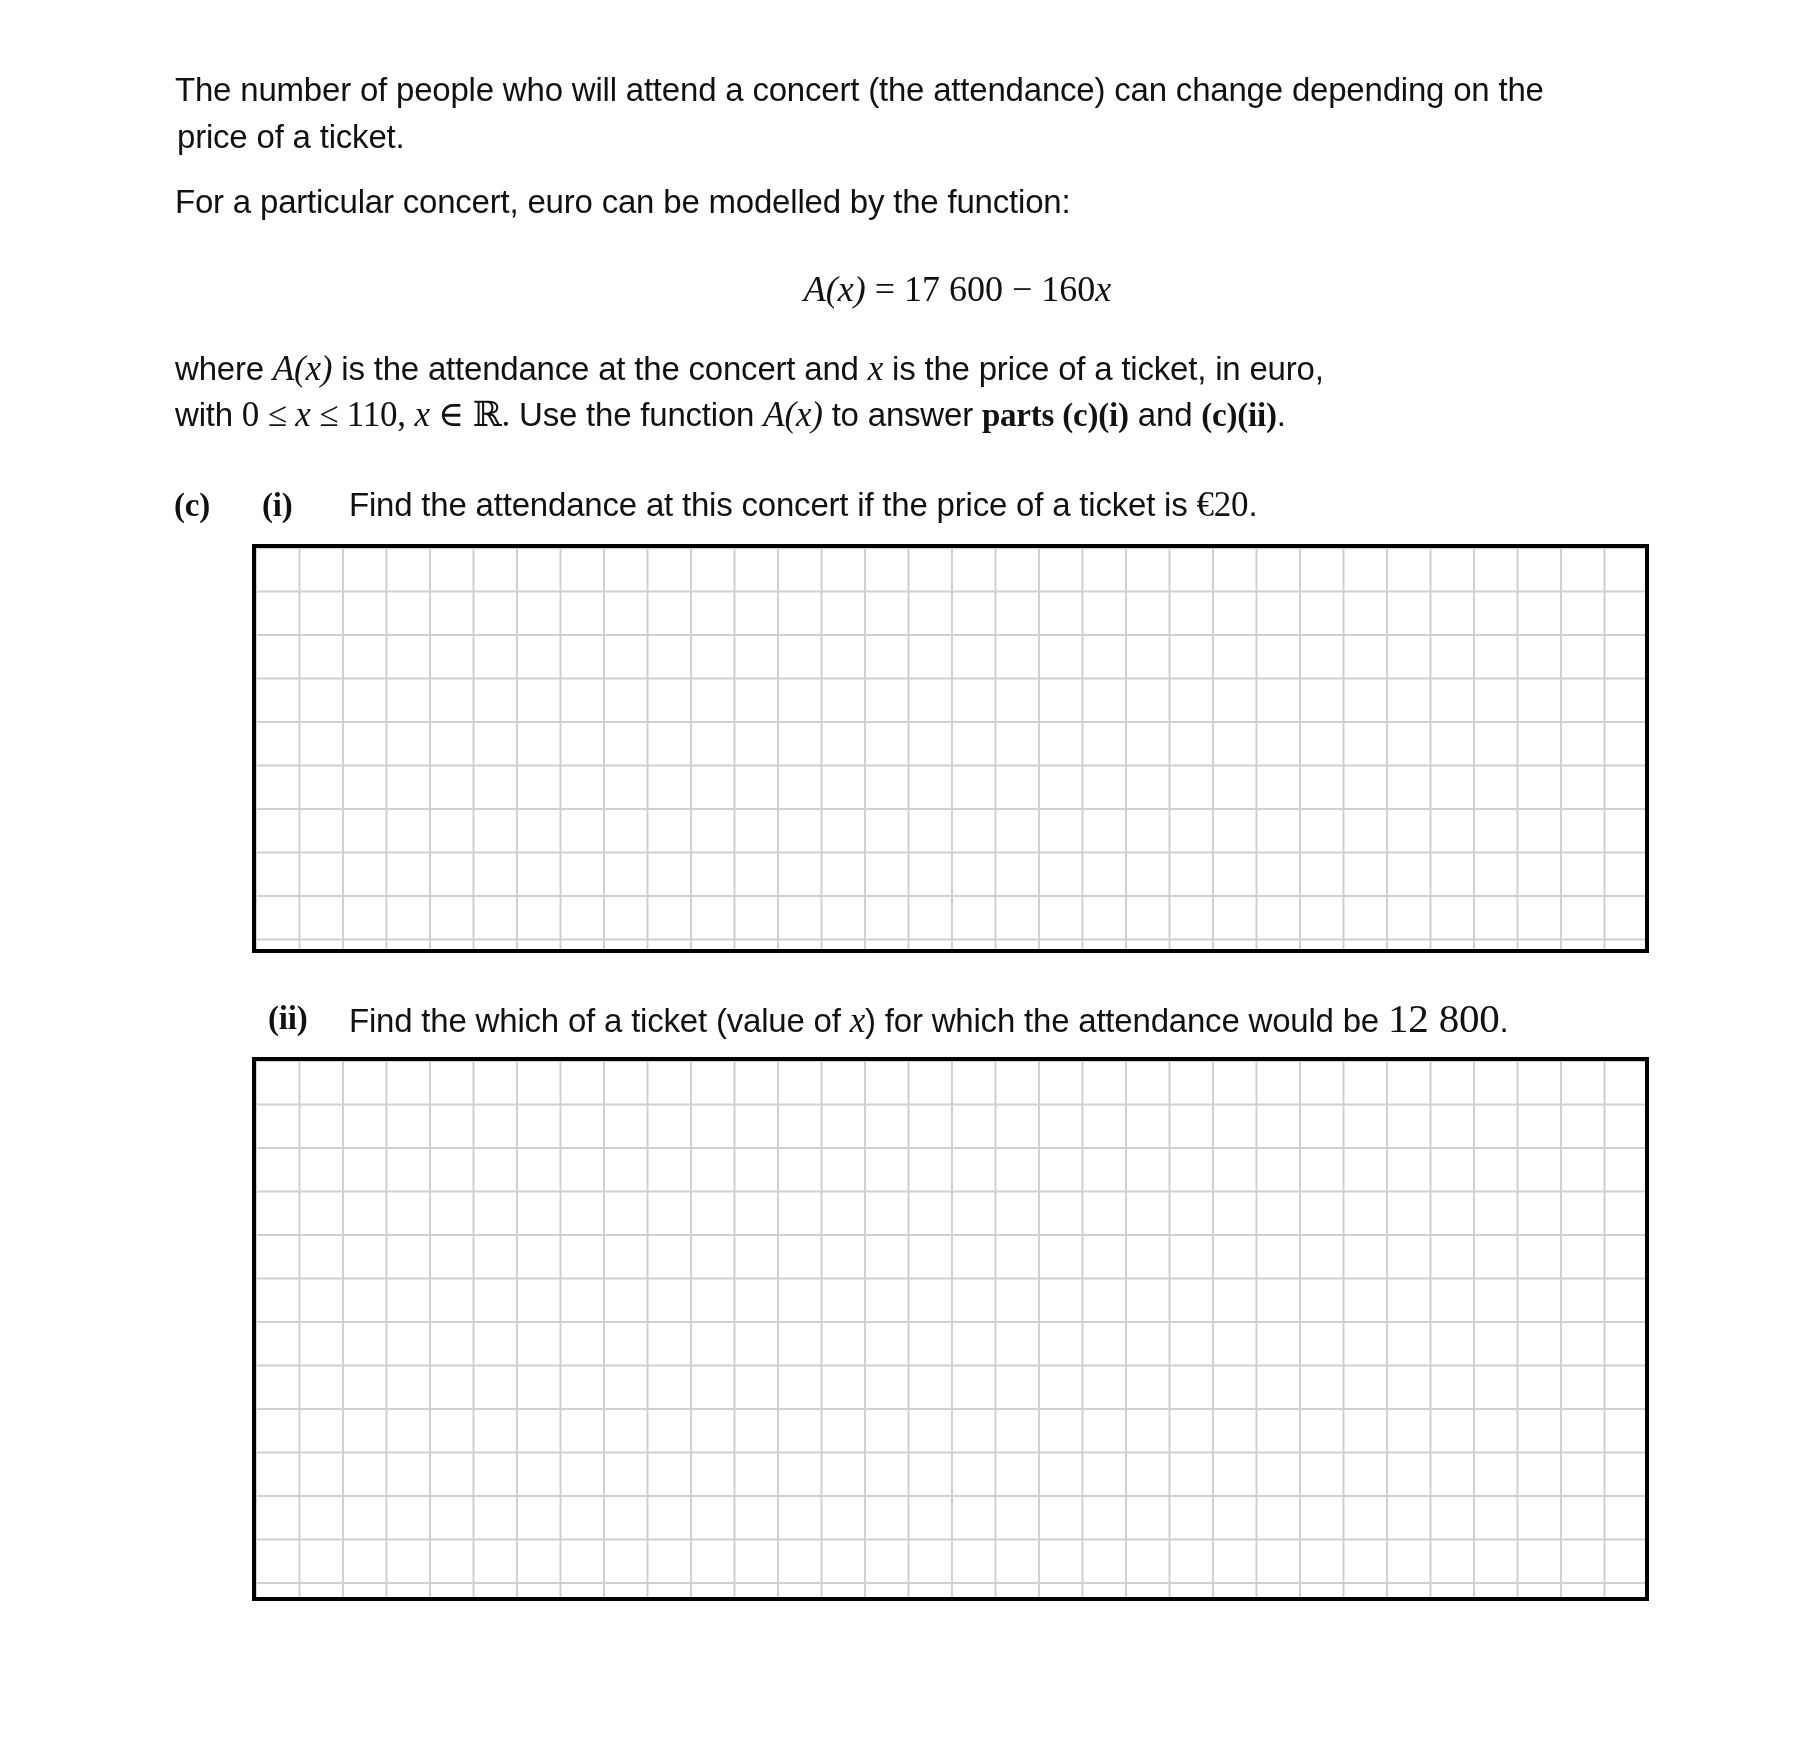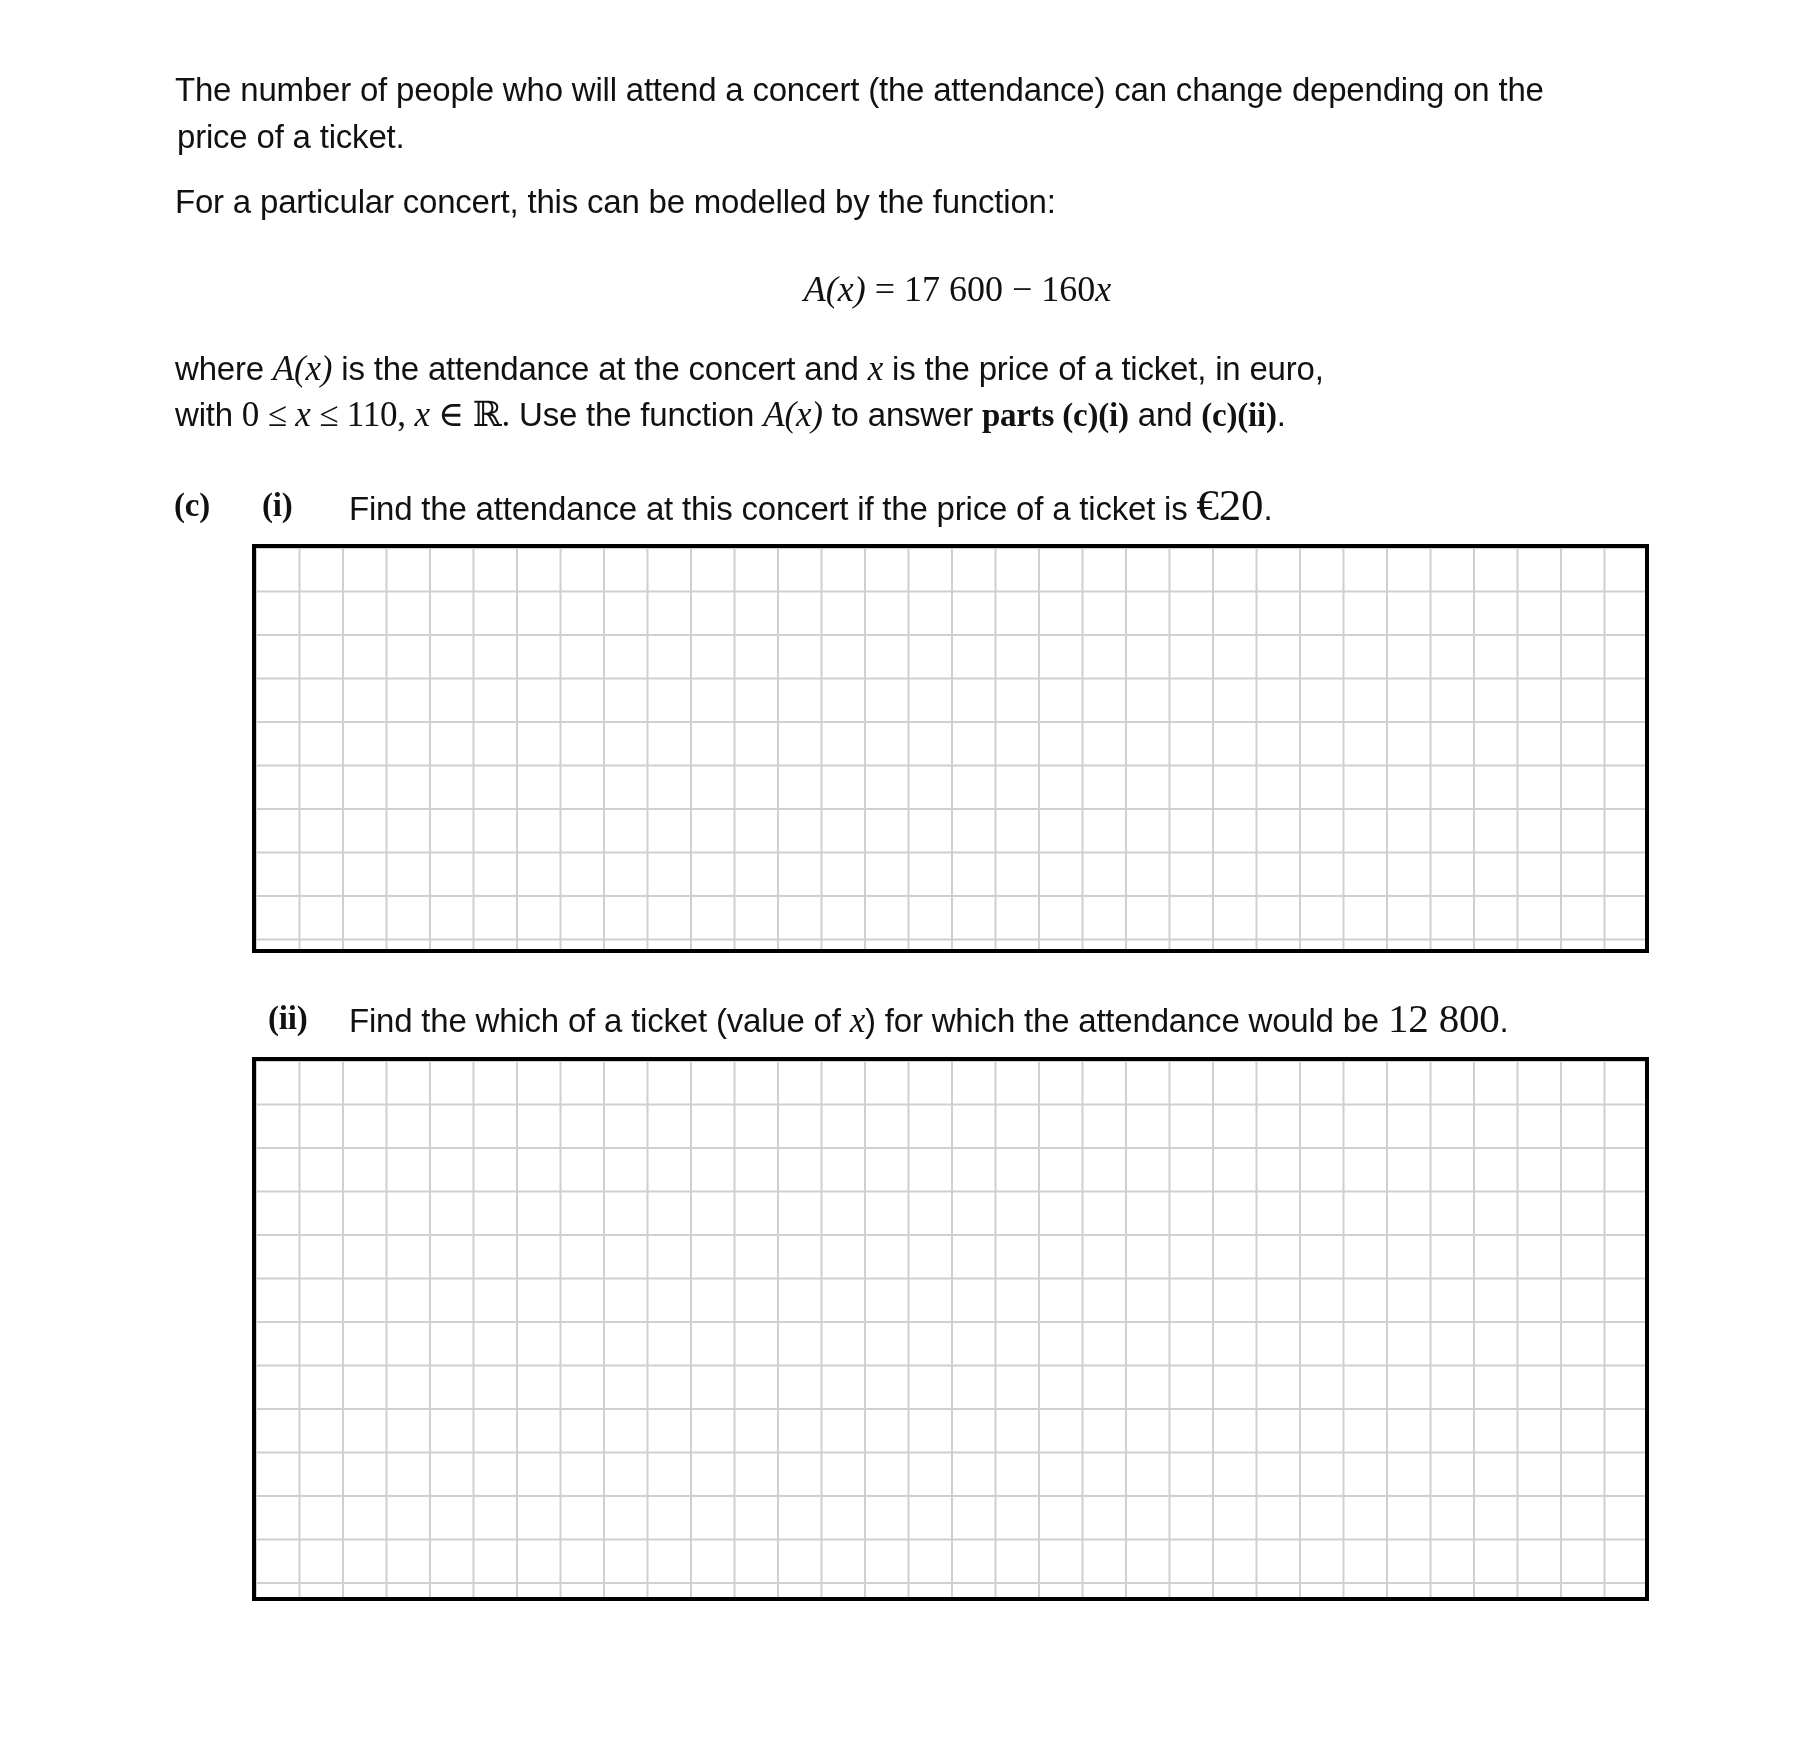--- a/index.html
+++ b/index.html
@@ -17,38 +17,38 @@
            linear-gradient(to right, #cfcfcf 2px, transparent 2px),
            linear-gradient(to bottom, #cfcfcf 2px, transparent 2px);
          background-size: 43.5px 43.5px;
          background-position: -1px -1px; }
 </style>
 </head>
 <body>
 
 <div class="t" style="left:175px; top:67px;">The number of people who will attend a concert (the attendance) can change depending on the</div>
 <div class="t" style="left:177px; top:114px;">price of a ticket.</div>
-<div class="t" style="left:175px; top:179px;">For a particular concert, this can be modelled by the function:</div>
+<div class="t" style="left:175px; top:179px;">For a particular concert, euro can be modelled by the function:</div>
 
 <div class="formula">
   <span class="m">A(x)</span><span> = </span><span>17 600</span><span> − </span><span>160</span><span class="m">x</span>
 </div>
 
 <div class="t" style="left:175px; top:346px;">
   <span>where </span><span class="m" style="font-size:35px">A(x)</span><span> is the attendance at the concert and </span><span class="m" style="font-size:35px">x</span><span> is the price of a ticket, in euro,</span>
 </div>
 
 <div class="t" style="left:175px; top:392px;">
   <span>with </span><span class="mn" style="font-size:35px">0 ≤ </span><span class="m" style="font-size:35px">x</span><span class="mn" style="font-size:35px"> ≤ 110, </span><span class="m" style="font-size:35px">x</span><span class="mn" style="font-size:35px"> ∈ ℝ.</span><span>  Use the function </span><span class="m" style="font-size:35px">A(x)</span><span> to answer </span><span class="b">parts (c)(i)</span><span> and </span><span class="b">(c)(ii)</span><span>.</span>
 </div>
 
 <div class="t b" style="left:174px; top:482px;">(c)</div>
 <div class="t b" style="left:262px; top:482px;">(i)</div>
 <div class="t" style="left:349px; top:482px;">
-  <span>Find the attendance at this concert if the price of a ticket is </span><span class="mn" style="font-size:45px">€20</span><span>.</span>
+  <span>Find the attendance at this concert if the price of a ticket is </span><span class="mn" style="font-size:35px">€20</span><span>.</span>
 </div>
 
 <div class="box" style="left:252px; top:544px; width:1397px; height:409px;"></div>
 
 <div class="t b" style="left:262px; top:995px;margin-left:6px;">(ii)</div>
 <div class="t" style="left:349px; top:995px;">
   <span>Find the which of a ticket (value of </span><span class="m" style="font-size:35px">x</span><span>) for which the attendance would be </span><span class="mn" style="font-size:41px">12 800</span><span>.</span>
 </div>
 
 <div class="box" style="left:252px; top:1057px; width:1397px; height:544px;"></div>

